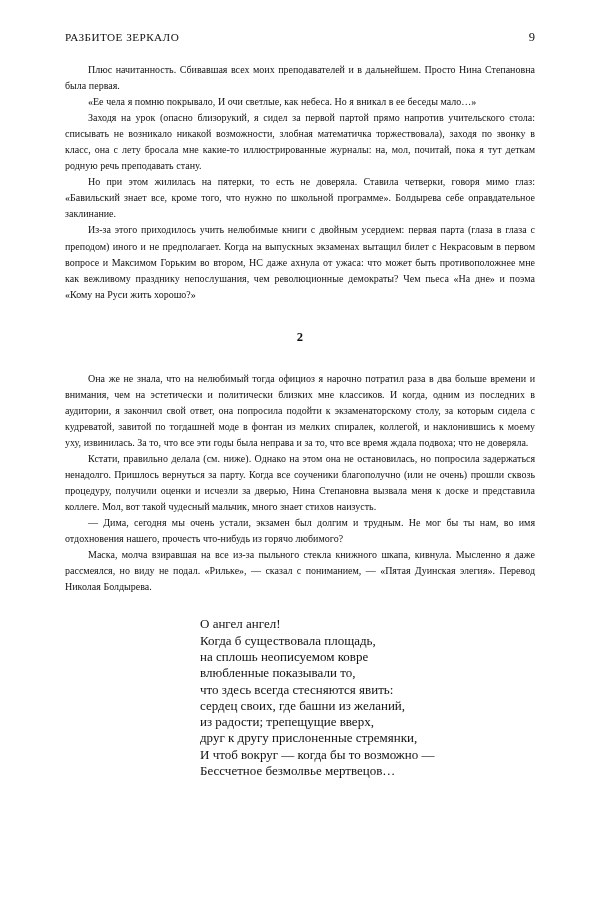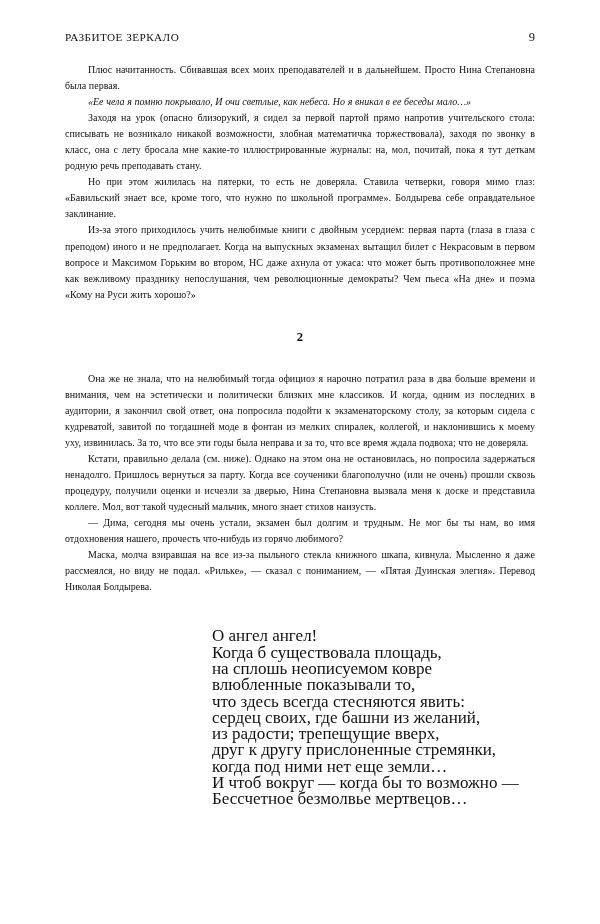--- a/index.html
+++ b/index.html
@@ -57,40 +57,39 @@
   p.para {
     margin: 0;
     text-indent: 23px;
     text-align: justify;
     font-size: 10px;
     line-height: 16.05px;
     hyphens: manual;
     word-spacing: 0.1px;
   }
   p.para.epigraph {
-    font-style: italic;
   }
 
   
   .section-number {
     margin: 0;
     text-align: center;
     font-weight: bold;
     font-size: 12.6px;
     line-height: 16px;
     padding-top: 26px;
     padding-bottom: 26px;
   }
 
   
   .verse {
-    margin: 12px;
+    margin: 0;
     padding-top: 21px;
     padding-left: 135px;
-    font-size: 17px;
+    font-size: 13px;
     line-height: 16.3px;
     text-align: left;
   }
   .verse .vline {
     display: block;
     white-space: pre;
   }
 </style>
 </head>
 <body>
@@ -119,20 +118,19 @@
 
     <div class="verse">
       <span class="vline">О ангел ангел!</span>
       <span class="vline">Когда б существовала площадь,</span>
       <span class="vline">на сплошь неописуемом ковре</span>
       <span class="vline">влюбленные показывали то,</span>
       <span class="vline">что здесь всегда стесняются явить:</span>
       <span class="vline">сердец своих, где башни из желаний,</span>
       <span class="vline">из радости; трепещущие вверх,</span>
       <span class="vline">друг к другу прислоненные стремянки,</span>
-      <span class="vline">когда под ними нет еще земли…</span>
       <span class="vline">И чтоб вокруг — когда бы то возможно —</span>
       <span class="vline">Бессчетное безмолвье мертвецов…</span>
 
     </div>
 
   </div>
 </div>
 
 </body></html>

